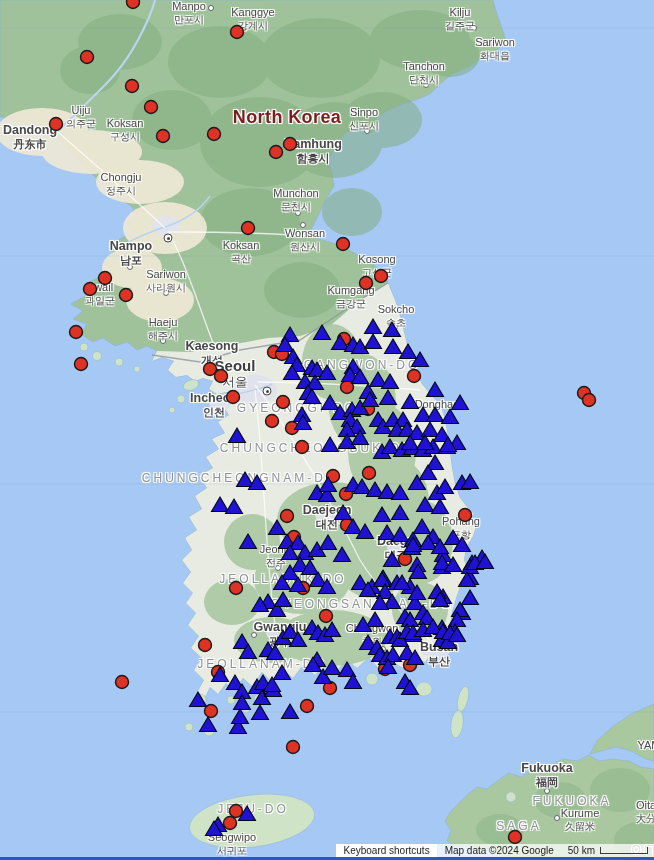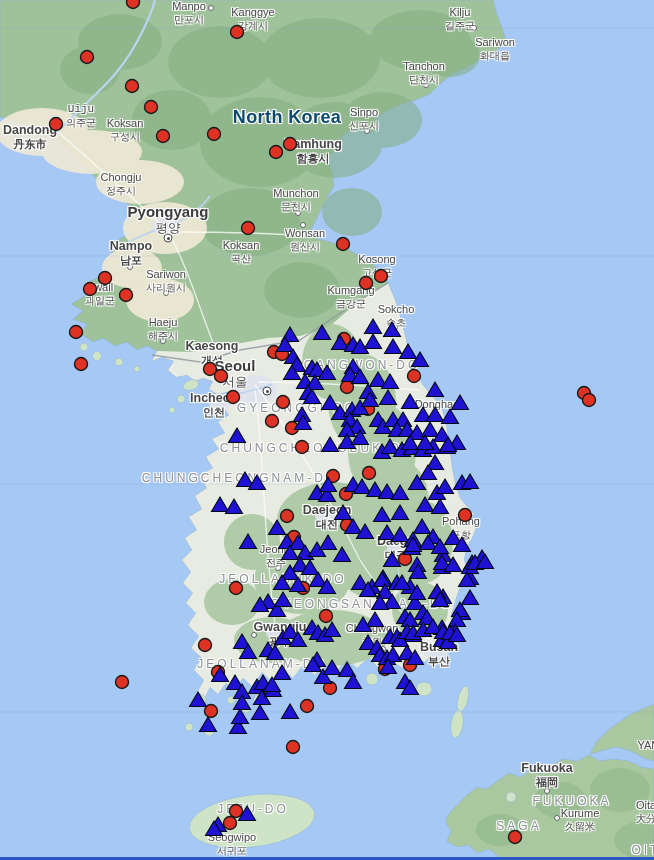--- a/index.html
+++ b/index.html
@@ -10,21 +10,21 @@
   .lbl{position:absolute;transform:translate(-50%,-50%);text-align:center;
        color:#474747;white-space:nowrap;line-height:1.12;
        text-shadow:-1px -1px 0 #fff,1px -1px 0 #fff,-1px 1px 0 #fff,1px 1px 0 #fff,0 0 3px #fff;}
   .lbl .ko{display:block;}
   .town .en{font-size:11px;font-weight:400;margin-top:48px;}
   .town .ko{font-size:10px;font-weight:400;}
   .city-md .en{font-size:12.5px;font-weight:700;}
   .city-md .ko{font-size:11px;font-weight:700;}
   .city-lg .en{font-size:15px;font-weight:700;color:#3c3c3c;}
   .city-lg .ko{font-size:12.5px;font-weight:400;}
-  .country .en{font-size:18px;font-weight:700;color:#0c4a6e;letter-spacing:.4px;}
+  .country .en{font-size:18px;font-weight:700;color:#7f1d1d;letter-spacing:.4px;}
   .province .en{font-size:12px;font-weight:500;color:#8d9196;letter-spacing:3px;}
   .dot{position:absolute;width:4px;height:4px;border:1.3px solid #5f6368;border-radius:50%;
        background:#fff;transform:translate(-50%,-50%);}
   .capital{position:absolute;width:7px;height:7px;border:1.8px solid #454545;border-radius:50%;
        background:#fff;transform:translate(-50%,-50%);}
   .capital:after{content:"";position:absolute;left:50%;top:50%;width:3px;height:3px;
        border-radius:50%;background:#454545;transform:translate(-50%,-50%);}
   .attrib-bar{position:absolute;right:0;bottom:3px;height:13px;display:flex;align-items:center;
        font-size:10px;color:#222;}
   .kbd{background:#fff;padding:0 7px;height:13px;display:flex;align-items:center;}
@@ -202,27 +202,26 @@
       <div class="dot" style="left: 383px; top: 649px;"></div>
       <div class="capital" style="left: 168px; top: 238px;"></div>
       <div class="capital" style="left: 267px; top: 391px;"></div>
       <div class="lbl country" style="left: 287px; top: 117px;"><span class="en">North Korea</span></div>
       <div class="lbl town" style="left: 189px; top: 11px;"><span class="en">Manpo</span><span class="ko">만포시</span></div>
       <div class="lbl town" style="left: 253px; top: 17px;"><span class="en">Kanggye</span><span class="ko">강계시</span></div>
       <div class="lbl town" style="left: 460px; top: 17px;"><span class="en">Kilju</span><span class="ko">길주군</span></div>
       <div class="lbl town" style="left: 495px; top: 47px;"><span class="en">Sariwon</span><span class="ko">화대읍</span></div>
       <div class="lbl town" style="left: 424px; top: 71px;"><span class="en">Tanchon</span><span class="ko">단천시</span></div>
       <div class="lbl town" style="left: 364px; top: 117px;"><span class="en">Sinpo</span><span class="ko">신포시</span></div>
-      <div class="lbl town" style="left: 81px; top: 115px; font-family: Liberation Mono, monospace;"><span class="en">Uiju</span><span class="ko">의주군</span></div>
+      <div class="lbl town" style="left: 81px; top: 115px;"><span class="en">Uiju</span><span class="ko">의주군</span></div>
       <div class="lbl town" style="left: 125px; top: 128px;"><span class="en">Koksan</span><span class="ko">구성시</span></div>
       <div class="lbl city-md" style="left: 30px; top: 135px;"><span class="en">Dandong</span><span class="ko">丹东市</span></div>
       <div class="lbl city-md" style="left: 313px; top: 149px;"><span class="en">Hamhung</span><span class="ko">함흥시</span></div>
       <div class="lbl town" style="left: 121px; top: 182px;"><span class="en">Chongju</span><span class="ko">정주시</span></div>
       <div class="lbl town" style="left: 296px; top: 198px;"><span class="en">Munchon</span><span class="ko">문천시</span></div>
-      <div class="lbl city-lg" style="left: 168px; top: 219px;"><span class="en">Pyongyang</span><span class="ko">평양</span></div>
       <div class="lbl town" style="left: 305px; top: 238px;"><span class="en">Wonsan</span><span class="ko">원산시</span></div>
       <div class="lbl city-md" style="left: 131px; top: 251px;"><span class="en">Nampo</span><span class="ko">남포</span></div>
       <div class="lbl town" style="left: 241px; top: 250px;"><span class="en">Koksan</span><span class="ko">곡산</span></div>
       <div class="lbl town" style="left: 377px; top: 264px;"><span class="en">Kosong</span><span class="ko">고성군</span></div>
       <div class="lbl town" style="left: 166px; top: 279px;"><span class="en">Sariwon</span><span class="ko">사리원시</span></div>
       <div class="lbl town" style="left: 351px; top: 295px;"><span class="en">Kumgang</span><span class="ko">금강군</span></div>
       <div class="lbl town" style="left: 100px; top: 292px;"><span class="en">Kwail</span><span class="ko">과일군</span></div>
       <div class="lbl town" style="left: 396px; top: 314px;"><span class="en">Sokcho</span><span class="ko">속초</span></div>
       <div class="lbl town" style="left: 163px; top: 327px;"><span class="en">Haeju</span><span class="ko">해주시</span></div>
       <div class="lbl city-md" style="left: 212px; top: 351px;"><span class="en">Kaesong</span><span class="ko">개성</span></div>
@@ -535,15 +534,23 @@
       <polygon points="240,709 248.5,723.5 231.5,723.5" fill="#1f12d2" stroke="#000814" stroke-width="1.1"></polygon>
       <polygon points="263,675 271.5,689.5 254.5,689.5" fill="#1f12d2" stroke="#000814" stroke-width="1.1"></polygon>
       <polygon points="272,677 280.5,691.5 263.5,691.5" fill="#1f12d2" stroke="#000814" stroke-width="1.1"></polygon>
       <polygon points="282,665 290.5,679.5 273.5,679.5" fill="#1f12d2" stroke="#000814" stroke-width="1.1"></polygon>
       <polygon points="290,704 298.5,718.5 281.5,718.5" fill="#1f12d2" stroke="#000814" stroke-width="1.1"></polygon>
       <polygon points="247,806 255.5,820.5 238.5,820.5" fill="#1f12d2" stroke="#000814" stroke-width="1.1"></polygon>
       <polygon points="218,817 226.5,831.5 209.5,831.5" fill="#1f12d2" stroke="#000814" stroke-width="1.1"></polygon>
       <polygon points="214,821 222.5,835.5 205.5,835.5" fill="#1f12d2" stroke="#000814" stroke-width="1.1"></polygon>
     </svg>
 
+  <div class="attrib-bar">
+    <div class="kbd">Keyboard shortcuts</div>
+    <div class="mapdata">Map data ©2024 Google</div>
+    <div class="scalebox">
+      <span>50 km</span>
+      <span class="scale-bar"></span>
+    </div>
+  </div>
 
   <div class="bottom-line"></div>
 </div>
 
 </body></html>

